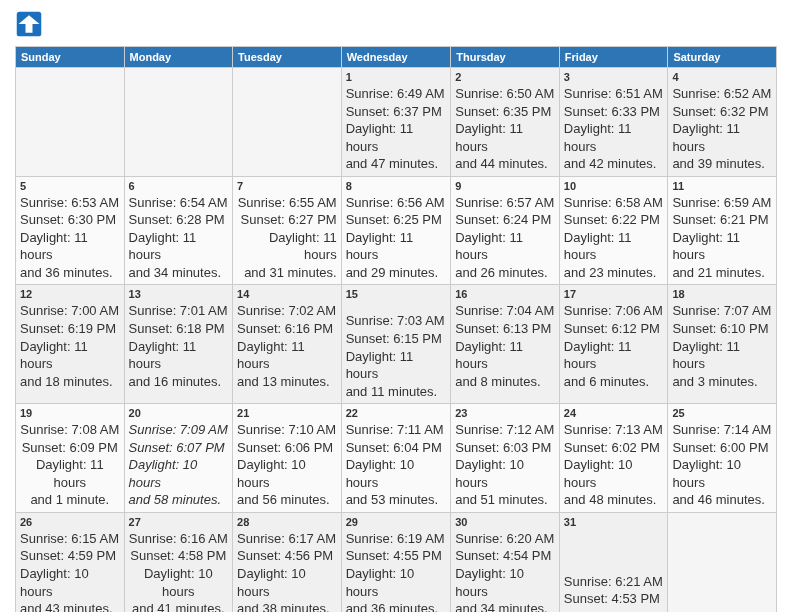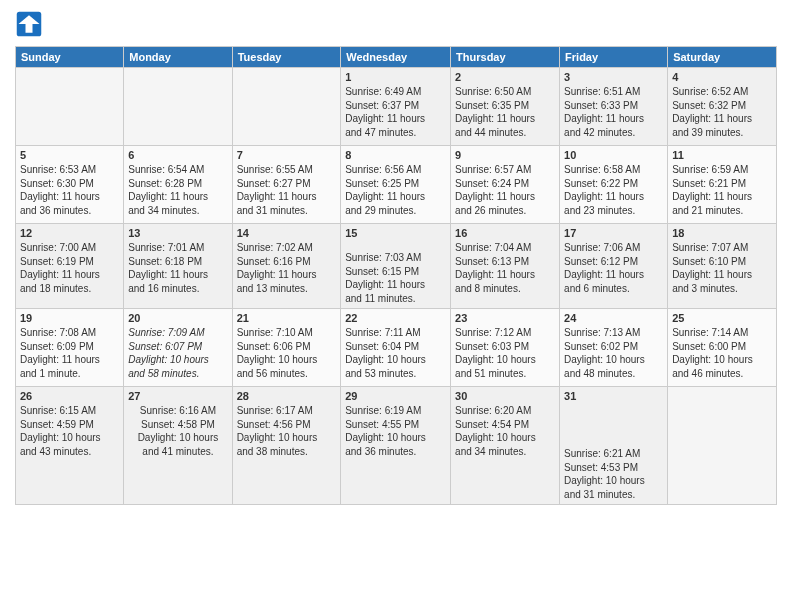--- a/index.html
+++ b/index.html
@@ -77,21 +77,21 @@
     }
     .day-number {
       font-size: 11px;
       font-weight: bold;
       color: #333;
       margin-bottom: 2px;
     }
     .day-info {
       color: #333;
       line-height: 1.35;
-      font-size: 10px;
+      font-size: 13px;
     }
     tr:nth-child(even) td:not(.empty) {
       background: #fafafa;
     }
     tr.row-shaded td:not(.empty) {
       background: #f0f0f0;
     }
   </style>
 </head>
 <body>
@@ -170,21 +170,21 @@
           </td>
           <td>
             <div class="day-number">6</div>
             <div class="day-info" style="white-space: pre-line;">Sunrise: 6:54 AM
 Sunset: 6:28 PM
 Daylight: 11 hours
 and 34 minutes.</div>
           </td>
           <td>
             <div class="day-number">7</div>
-            <div class="day-info" style="white-space: pre-line;">Sunrise: 6:55 AM
+            <div class="day-info" style="white-space: pre-line; text-align: right;">Sunrise: 6:55 AM
 Sunset: 6:27 PM
 Daylight: 11 hours
 and 31 minutes.</div>
           </td>
           <td>
             <div class="day-number">8</div>
             <div class="day-info" style="white-space: pre-line;">Sunrise: 6:56 AM
 Sunset: 6:25 PM
 Daylight: 11 hours
 and 29 minutes.</div>
@@ -258,21 +258,21 @@
             <div class="day-number">18</div>
             <div class="day-info" style="white-space: pre-line;">Sunrise: 7:07 AM
 Sunset: 6:10 PM
 Daylight: 11 hours
 and 3 minutes.</div>
           </td>
         </tr>
         <tr>
           <td>
             <div class="day-number">19</div>
-            <div class="day-info" style="white-space: pre-line;">Sunrise: 7:08 AM
+            <div class="day-info" style="white-space: pre-line; text-align: center;">Sunrise: 7:08 AM
 Sunset: 6:09 PM
 Daylight: 11 hours
 and 1 minute.</div>
           </td>
           <td>
             <div class="day-number">20</div>
             <div class="day-info" style="white-space: pre-line; font-style: italic;">Sunrise: 7:09 AM
 Sunset: 6:07 PM
 Daylight: 10 hours
 and 58 minutes.</div>

